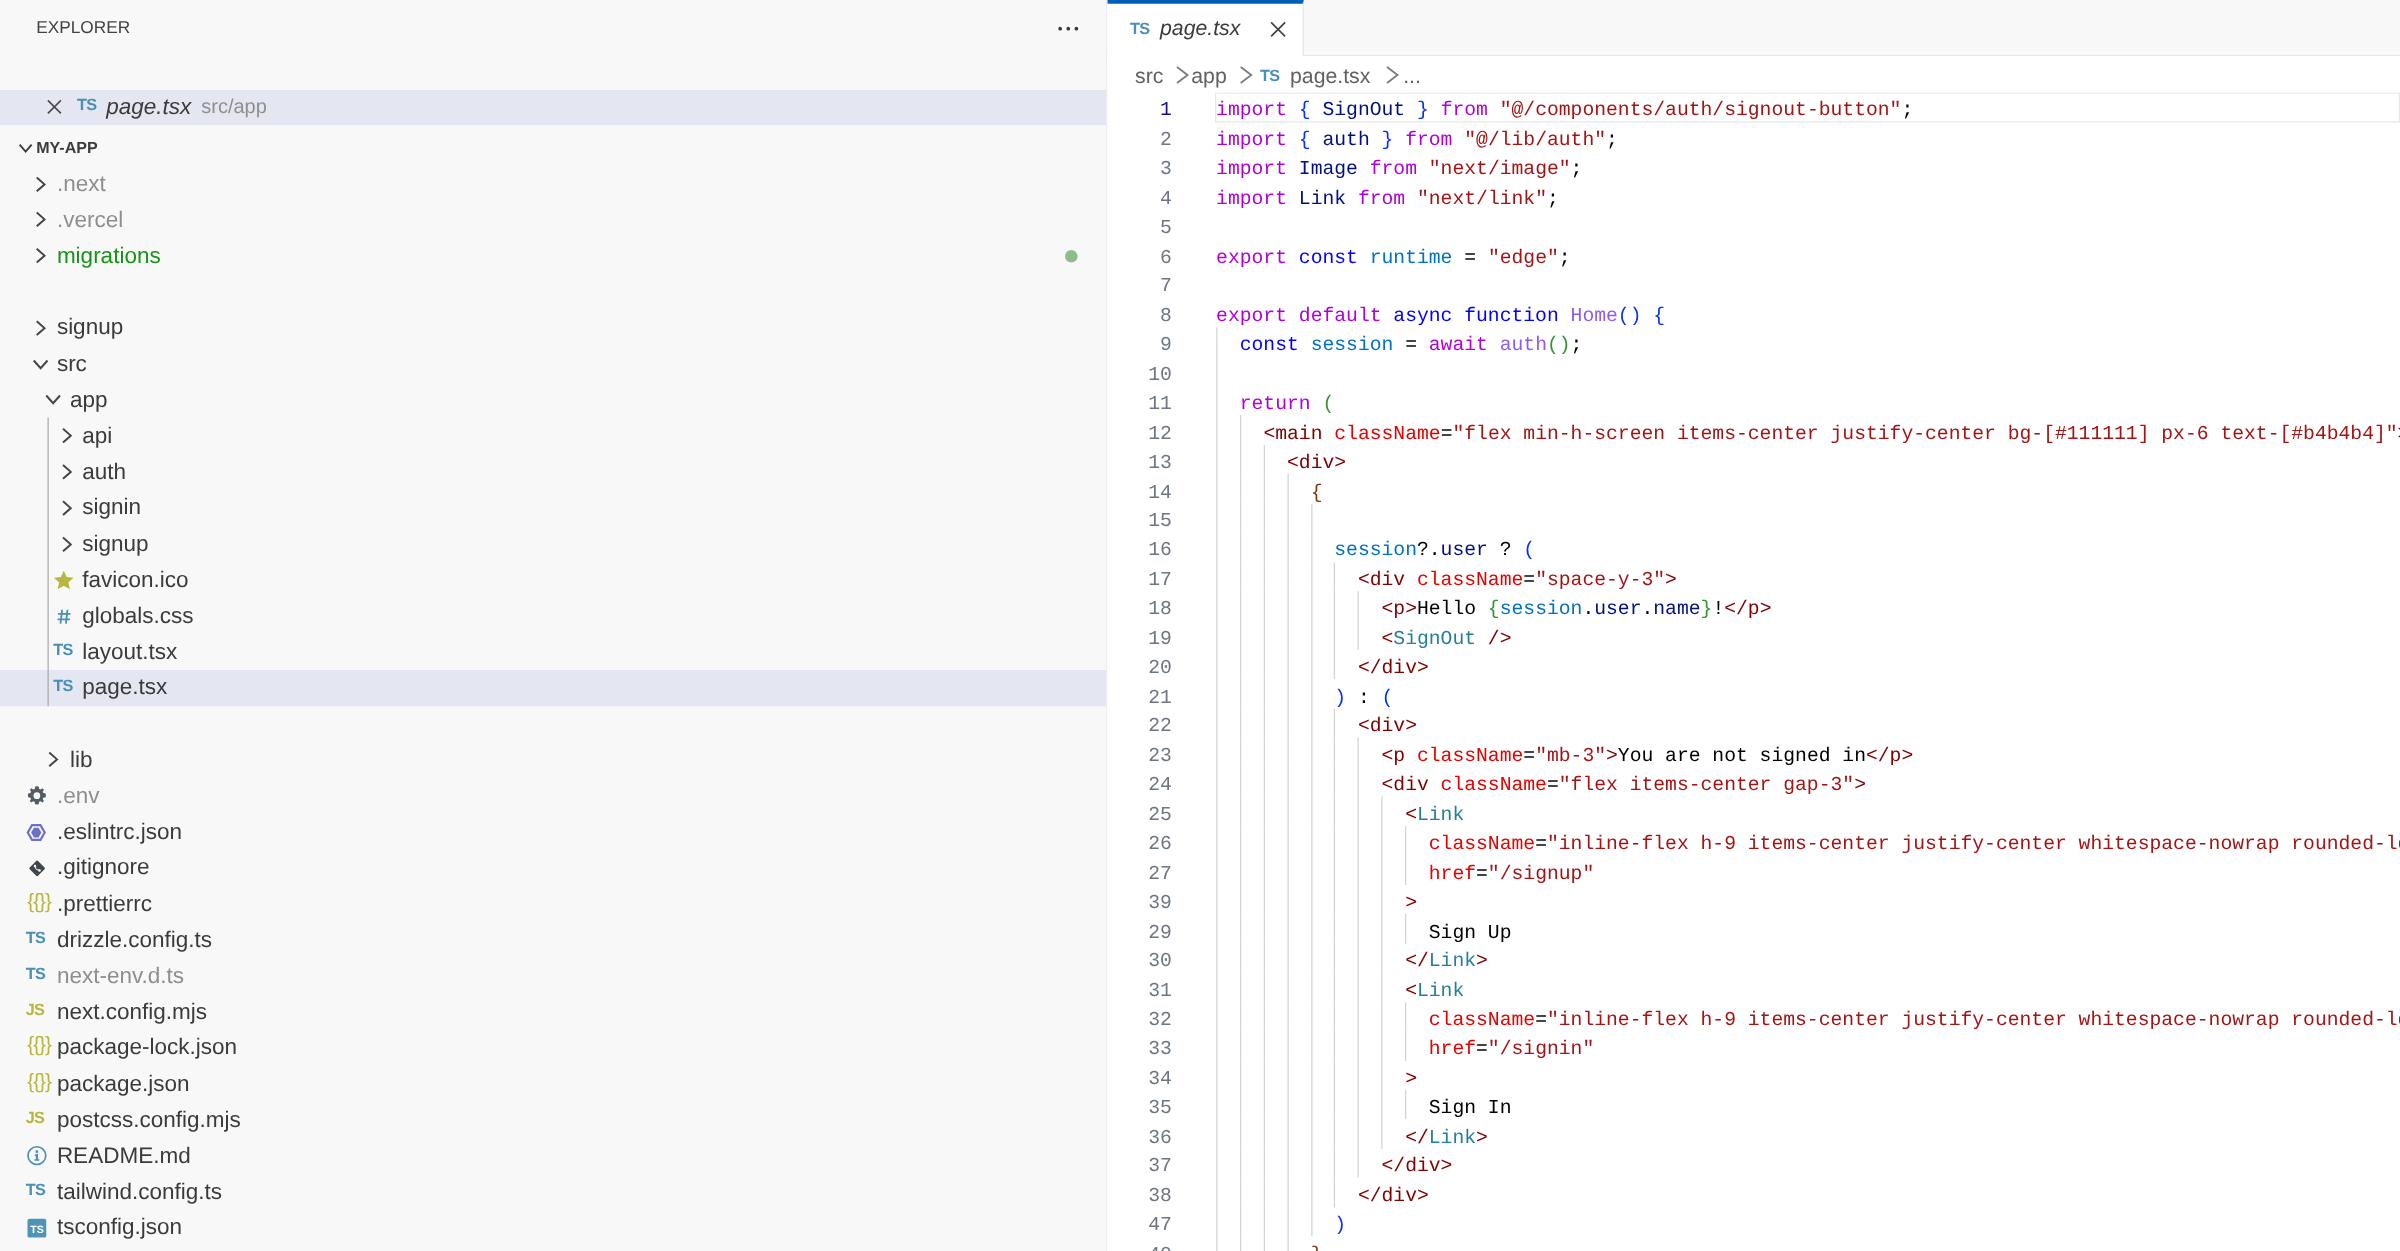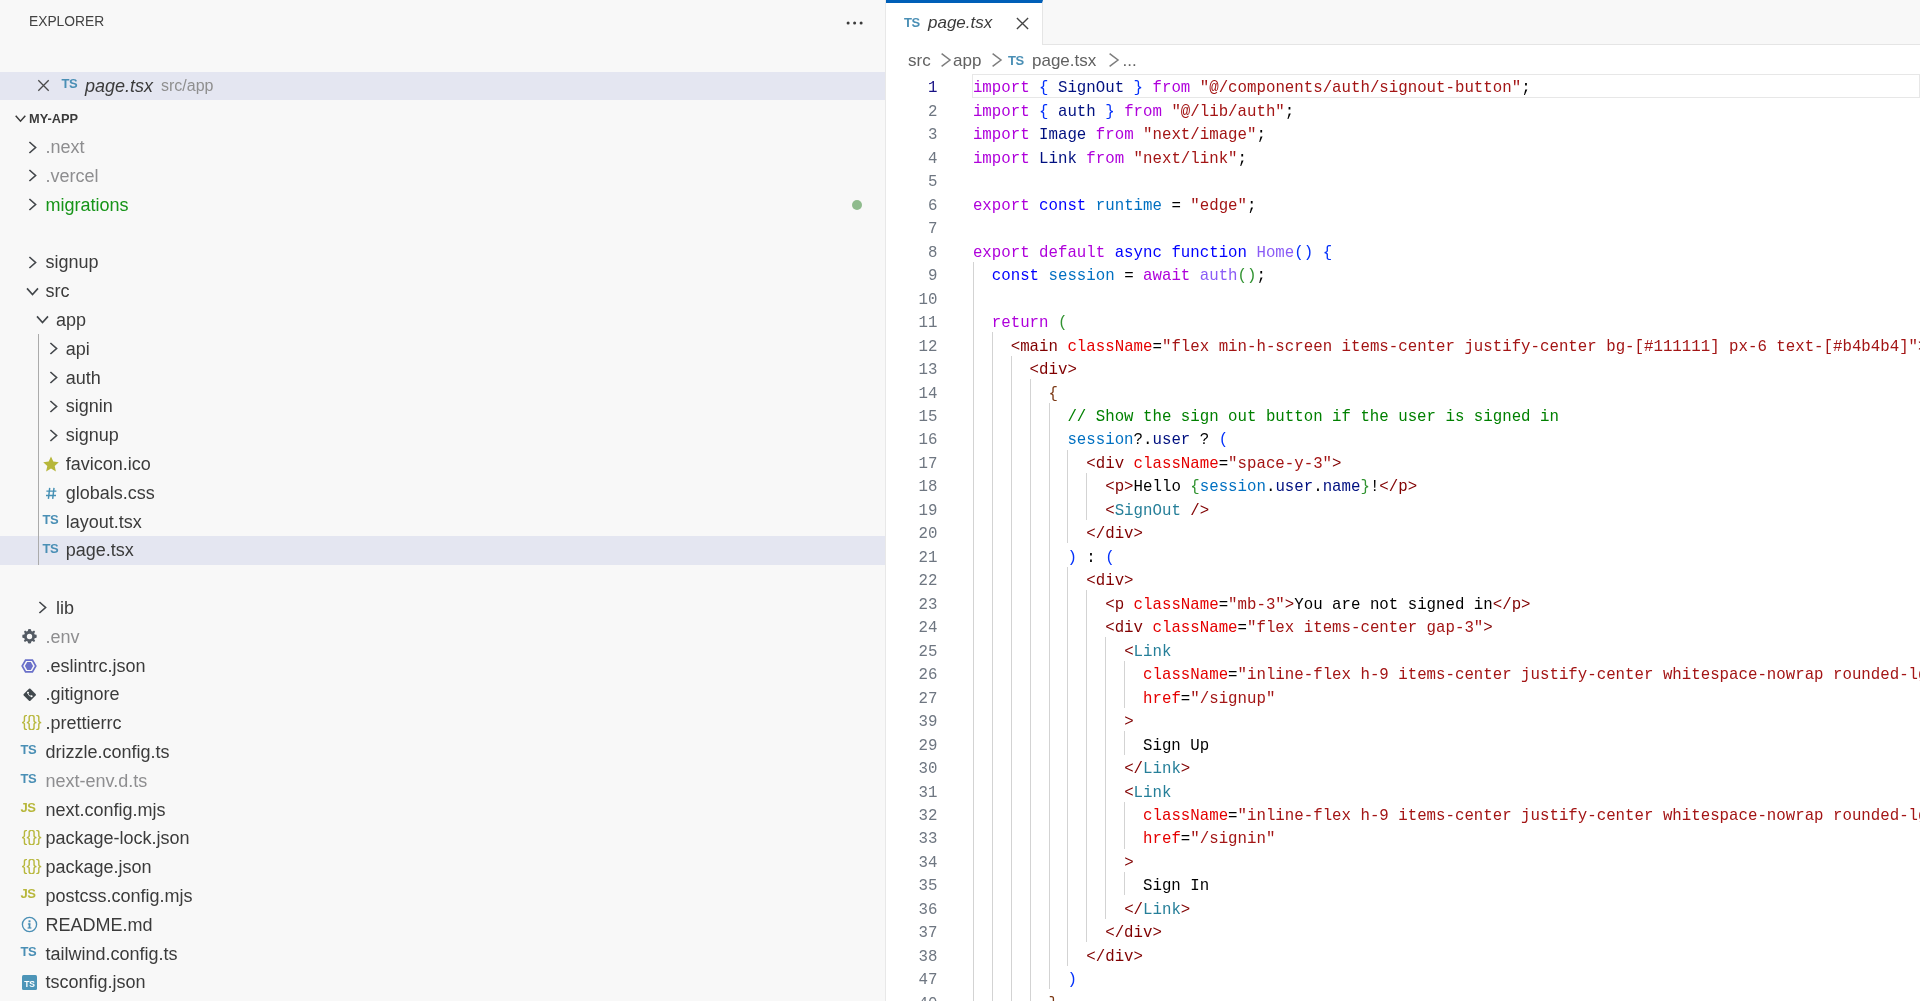--- a/index.html
+++ b/index.html
@@ -275,21 +275,20 @@
       <div class="g" style="top:305.11px;left:105.80px"></div>
       <div class="g" style="top:305.11px;left:124.71px"></div>
       <div class="g" style="top:305.11px;left:143.61px"></div>
       <div class="cl" style="top:308.51px">        <i class="b3">{</i></div>
       <div class="ln" style="top:331.98px">15</div>
       <div class="g" style="top:328.58px;left:86.90px"></div>
       <div class="g" style="top:328.58px;left:105.80px"></div>
       <div class="g" style="top:328.58px;left:124.71px"></div>
       <div class="g" style="top:328.58px;left:143.61px"></div>
       <div class="g" style="top:328.58px;left:162.51px"></div>
-      <div class="cl" style="top:331.98px">          <i class="cm">// Show the sign out button if the user is signed in</i></div>
       <div class="ln" style="top:355.45px">16</div>
       <div class="g" style="top:352.05px;left:86.90px"></div>
       <div class="g" style="top:352.05px;left:105.80px"></div>
       <div class="g" style="top:352.05px;left:124.71px"></div>
       <div class="g" style="top:352.05px;left:143.61px"></div>
       <div class="g" style="top:352.05px;left:162.51px"></div>
       <div class="cl" style="top:355.45px">          <i class="vb">session</i>?.<i class="vn">user</i> ? <i class="b1">(</i></div>
       <div class="ln" style="top:378.92px">17</div>
       <div class="g" style="top:375.52px;left:86.90px"></div>
       <div class="g" style="top:375.52px;left:105.80px"></div>

